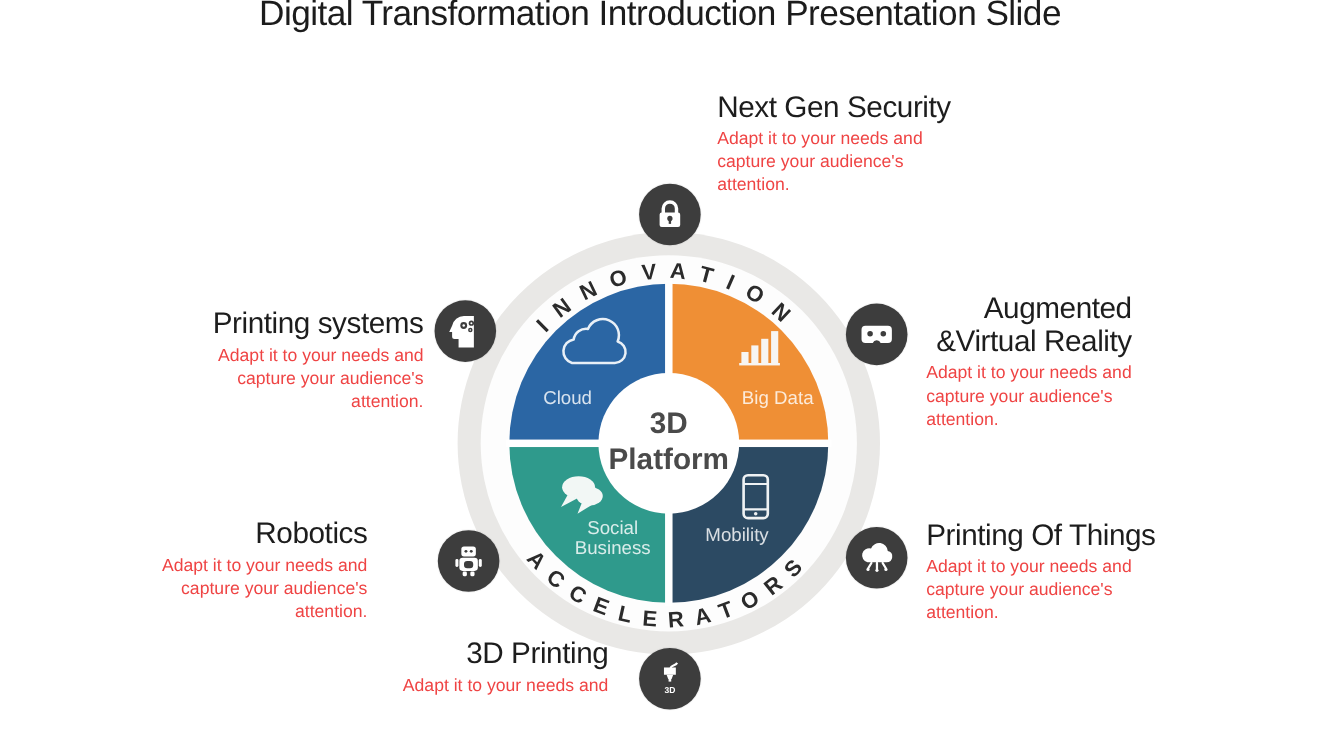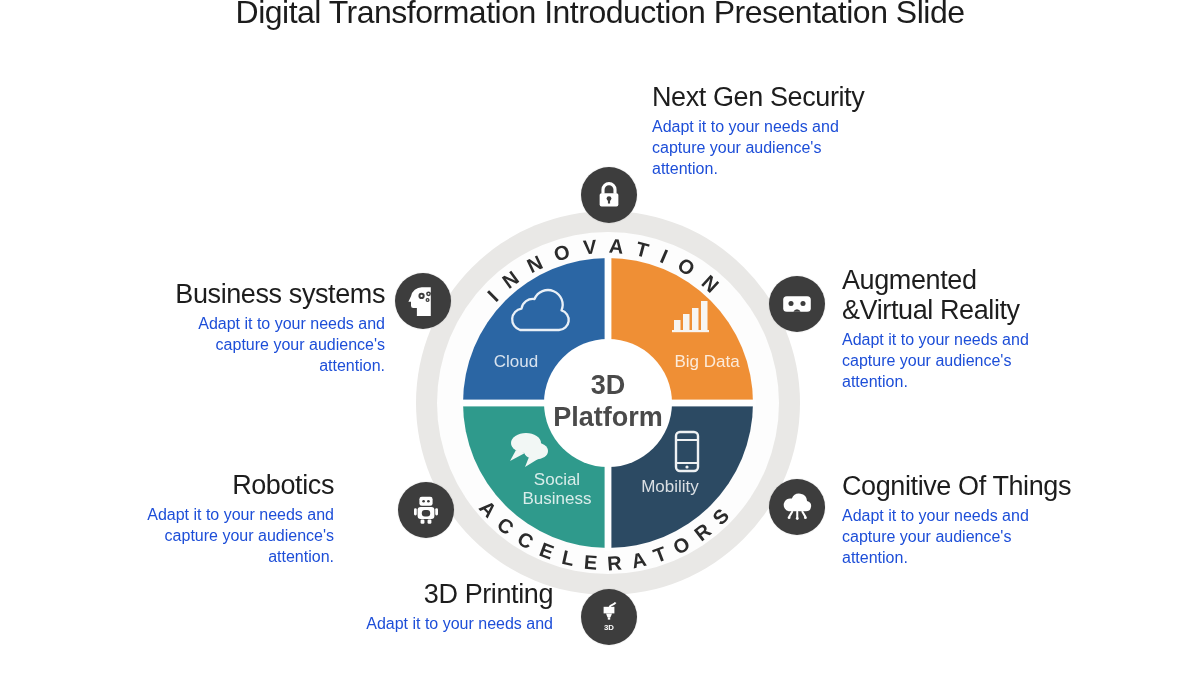--- a/index.html
+++ b/index.html
@@ -17,24 +17,24 @@
   .sat-icon {
     position:absolute; width:56px; height:56px; border-radius:50%;
     background:#3d3d3d; display:flex; align-items:center; justify-content:center;
     box-shadow:0 0 0 1px rgba(0,0,0,0.04);
   }
   .sat-icon svg { width:36px; height:36px; }
 
   .sat-text { position:absolute; }
   .sat-text h2 {
     font-size:27px; font-weight:400; color:#1d1d1d;
-    line-height:30px; letter-spacing:-0.4px; white-space:nowrap;
+    line-height:30px; letter-spacing:-0.4px; white-space:nowrap;text-align:right;
   }
   .sat-text .desc {
-    margin-top:4px; font-size:16px; color:#1d4ed8; line-height:21px; white-space:nowrap;
+    margin-top:4px; font-size:16px; color:#ef4444; line-height:21px; white-space:nowrap;
   }
   .align-right { text-align:right; }
 
   .arc-text { font-size:20px; font-weight:700; fill:#2b2b2b; }
   .arc-top  { letter-spacing:13px; }
   .arc-bot  { letter-spacing:11px; }
   .quad-label { font-size:17px; fill:rgba(255,255,255,0.82); text-anchor:middle; }
   .center-label { font-size:27px; font-weight:700; fill:#4a4a4a; text-anchor:middle; }
 </style>
 </head>
@@ -186,30 +186,30 @@
       <span style="display:block;">&amp;Virtual Reality</span>
     </h2>
     <div class="desc">
       <div>Adapt it to your needs and</div>
       <div>capture your audience's</div>
       <div>attention.</div>
     </div>
   </div>
 
   <div class="sat-text" style="left:842px; top:471px;">
-    <h2>Cognitive Of Things</h2>
+    <h2>Printing Of Things</h2>
     <div class="desc">
       <div>Adapt it to your needs and</div>
       <div>capture your audience's</div>
       <div>attention.</div>
     </div>
   </div>
 
   <div class="sat-text align-right" style="right:815px; top:279px;">
-    <h2>Business systems</h2>
+    <h2>Printing systems</h2>
     <div class="desc">
       <div>Adapt it to your needs and</div>
       <div>capture your audience's</div>
       <div>attention.</div>
     </div>
   </div>
 
   <div class="sat-text align-right" style="right:866px; top:470px;">
     <h2>Robotics</h2>
     <div class="desc">

